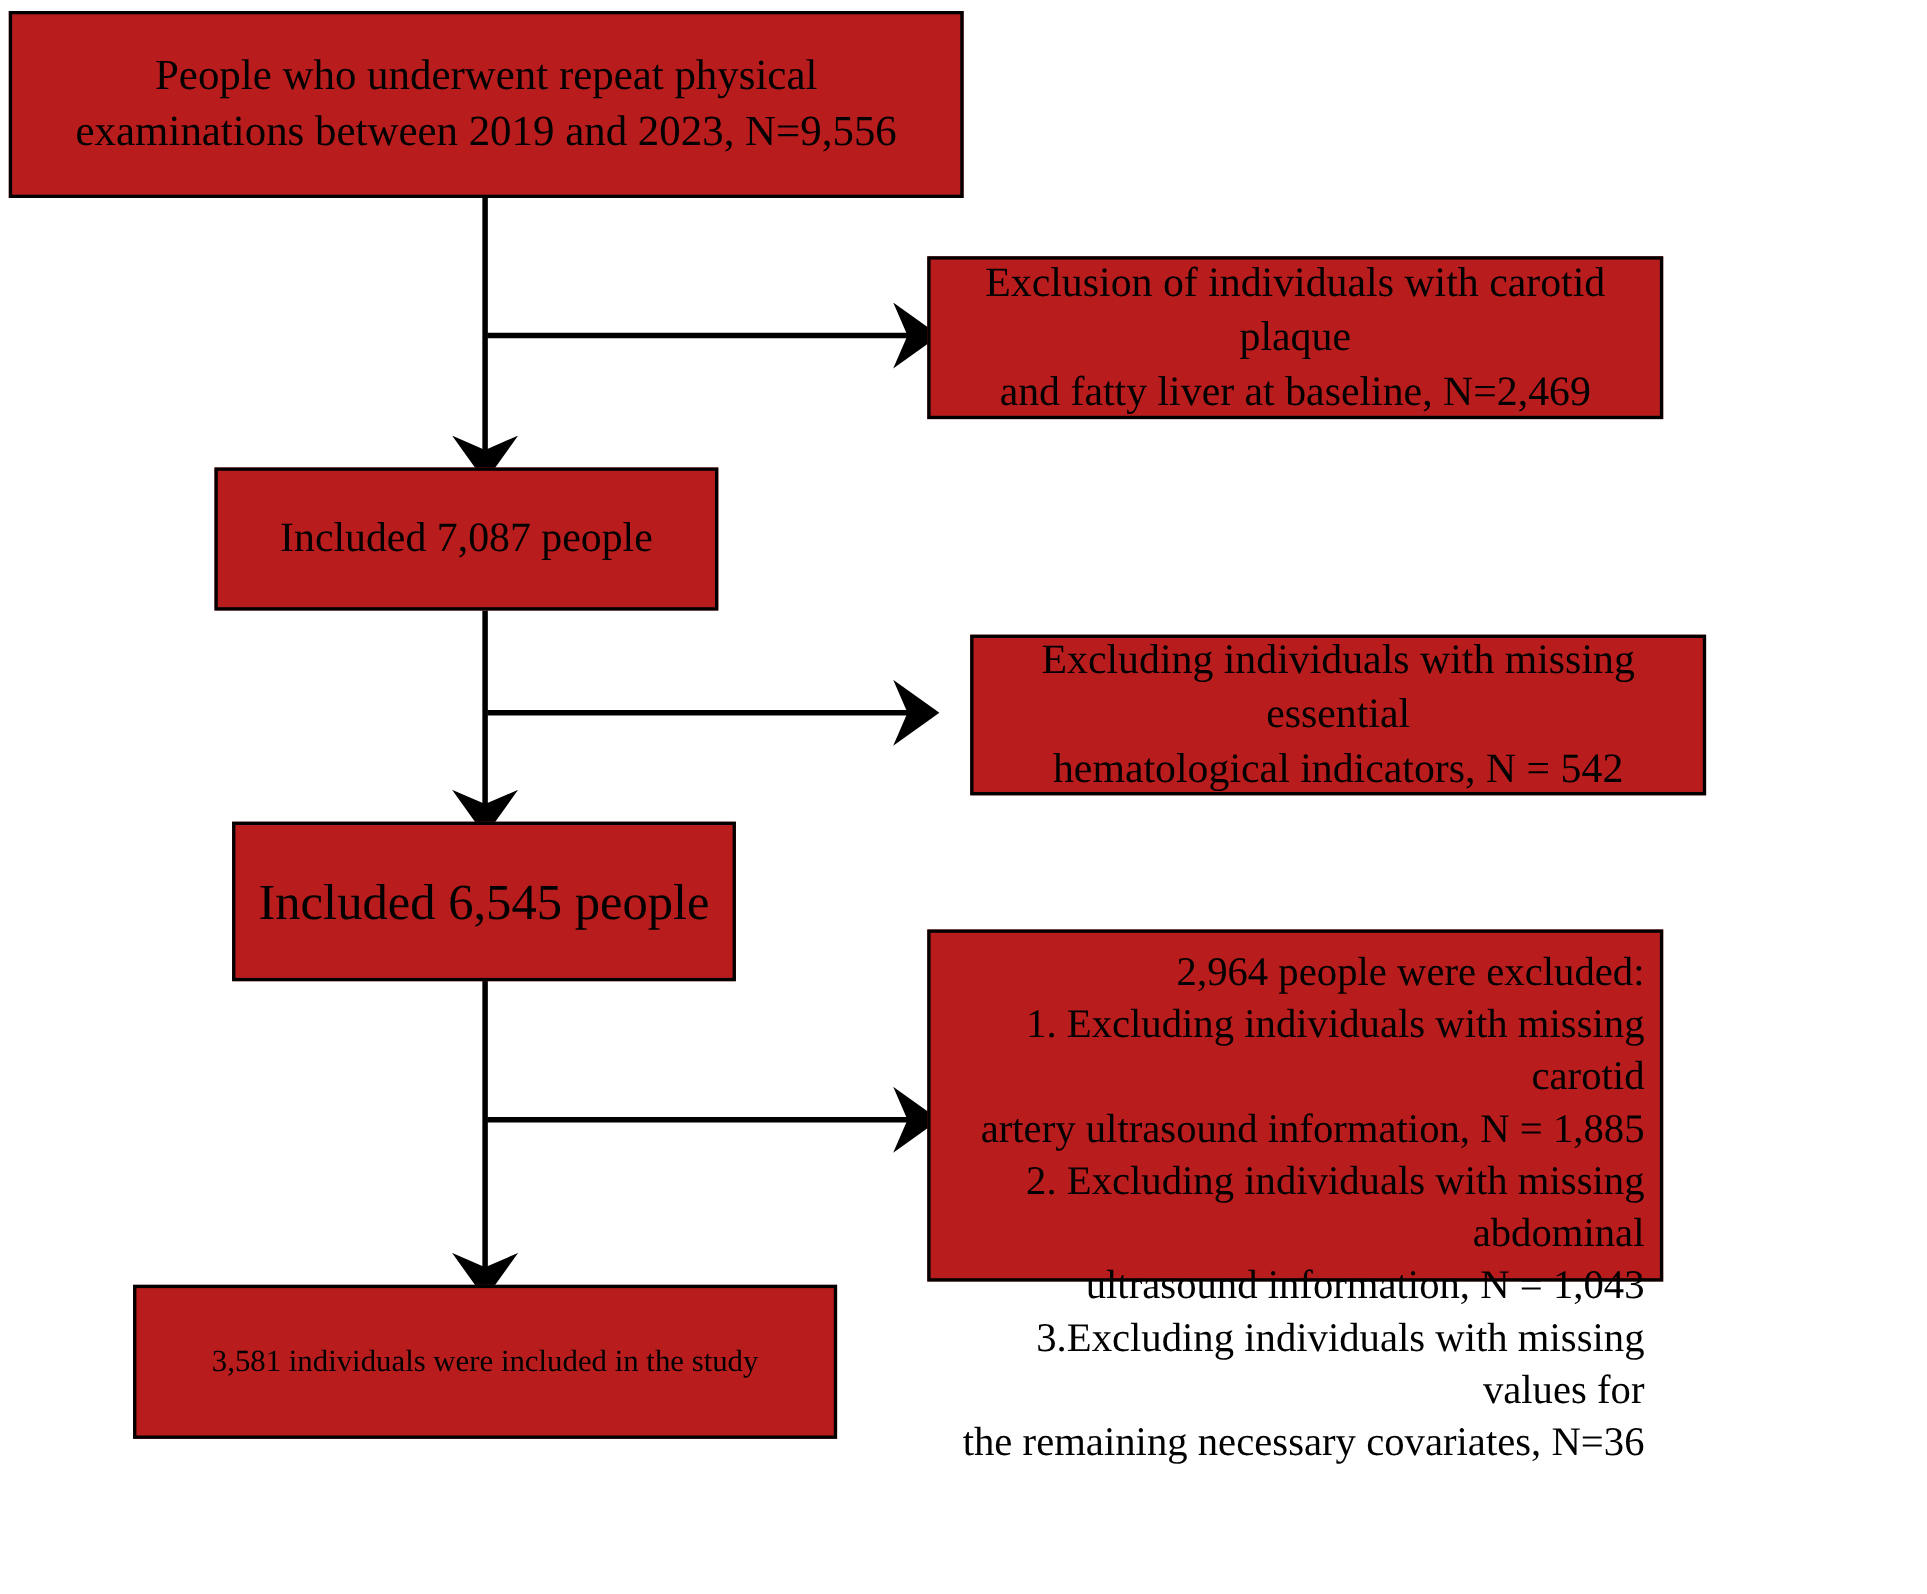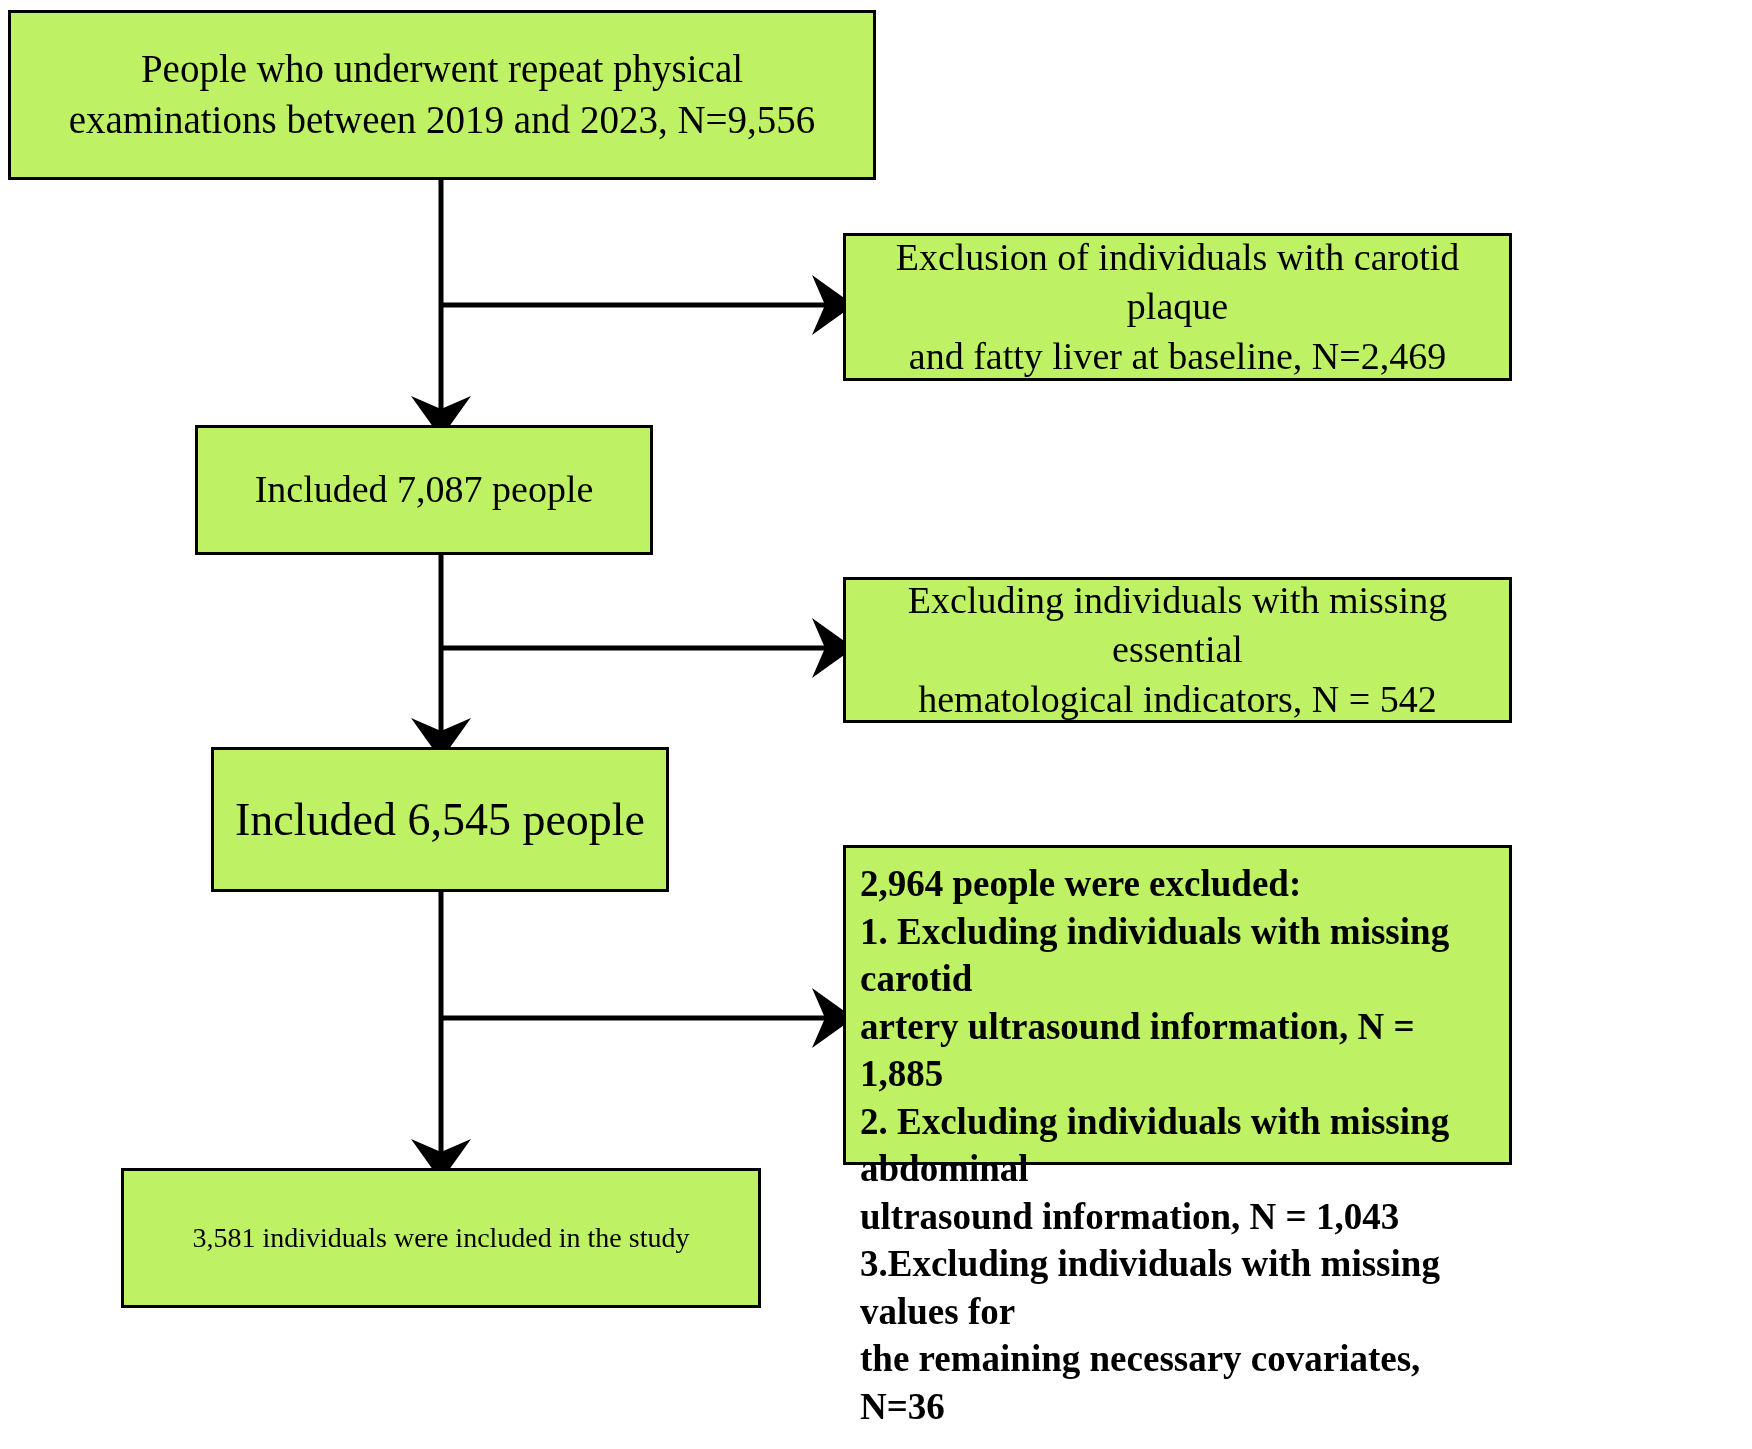--- a/index.html
+++ b/index.html
@@ -20,21 +20,21 @@
     position: absolute;
     inset: 0;
     width: 1752px;
     height: 1449px;
   }
 
   .node {
     position: absolute;
     box-sizing: border-box;
     border: 3px solid #000000;
-    background: #bef264;
+    background: #b91c1c;
     display: flex;
     align-items: center;
     justify-content: center;
     text-align: center;
     line-height: 1.30;
     z-index: 2;
   }
 
   .node .node-text {
     display: block;
@@ -75,40 +75,39 @@
 
   
   #node-exclusion-1 {
     left: 843px;
     top: 233px;
     width: 669px;
     height: 148px;
     font-size: 38px;
   }
   #node-exclusion-2 {
-    left: 843px;
+    left: 882px;
     top: 577px;
     width: 669px;
     height: 146px;
     font-size: 38px;
   }
   #node-exclusion-3 {
     left: 843px;
     top: 845px;
     width: 669px;
     height: 320px;
     font-size: 37px;
     align-items: flex-start;
     justify-content: flex-start;
     padding: 12px 14px 6px 14px;
   }
   #node-exclusion-3 .node-text {
-    text-align: left;
+    text-align: right;
     line-height: 1.285;
-    font-weight: bold;
   }
 
   svg line, svg path, svg polygon {
     shape-rendering: geometricPrecision;
   }
 </style>
 </head>
 <body>
 
 <svg id="flow-canvas" viewBox="0 0 1752 1449" xmlns="http://www.w3.org/2000/svg">

